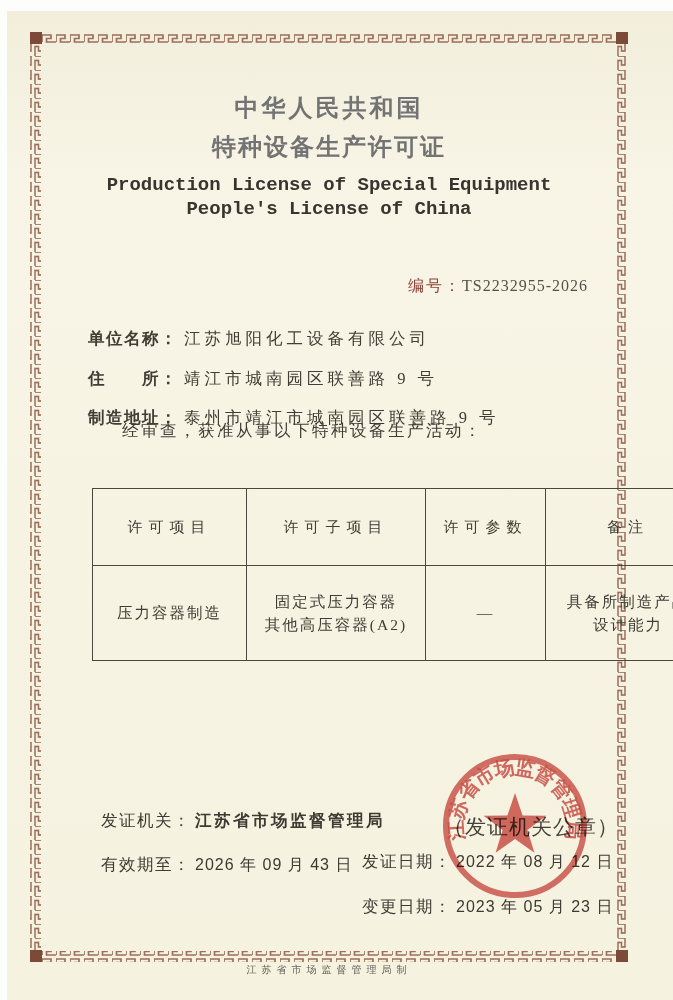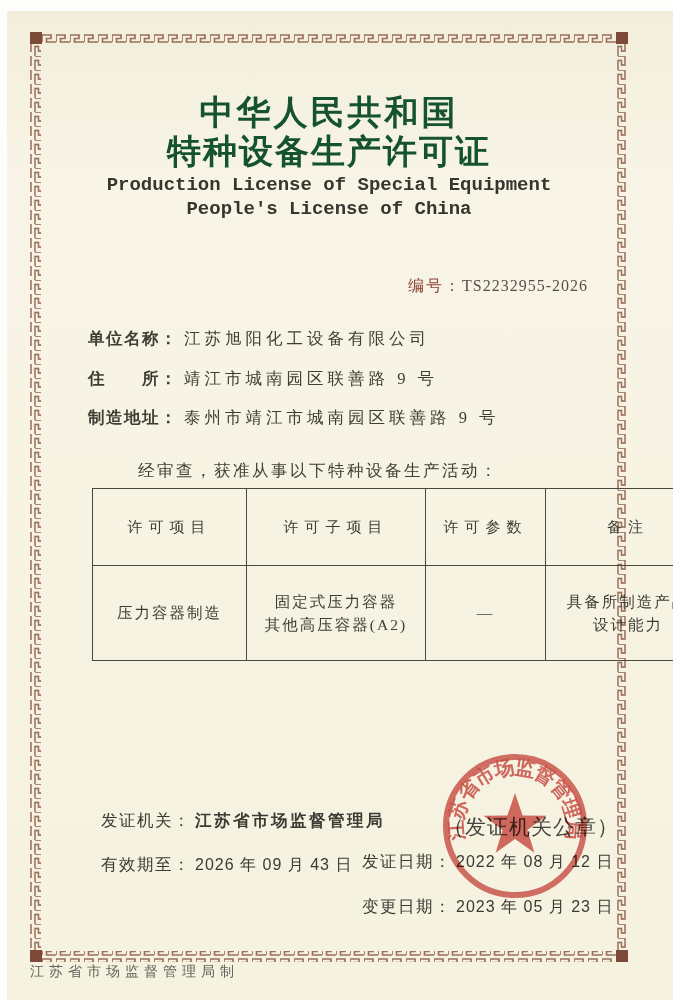--- a/index.html
+++ b/index.html
@@ -9,42 +9,42 @@
     font-family:"Liberation Serif","DejaVu Serif",serif;
   }
   .paper{
     position:absolute;left:7px;top:11px;right:0;bottom:0;
     background:linear-gradient(180deg,#f2eedb 0%,#f8f5e7 18%,#f6f3e2 60%,#f5f2e0 100%);
   }
   .frame-svg{position:absolute;left:0;top:0;}
   
   .title-cn{
     position:absolute;left:30px;width:598px;text-align:center;
-    color:#14532d;font-weight:700;font-size:34px;letter-spacing:3px;line-height:1;
+    color:#737373;font-weight:700;font-size:24px;letter-spacing:3px;line-height:1;
   }
   .t1{top:96px;}
   .t2{top:135px;letter-spacing:2px;}
   .title-en{
     position:absolute;left:30px;width:598px;text-align:center;
     color:#37352e;font-weight:700;font-size:19px;line-height:1;font-family:Liberation Mono, monospace;
   }
   .e1{top:176px;}
   .e2{top:200px;}
   
   .license-no{position:absolute;left:408px;top:276px;font-size:16px;white-space:nowrap;}
   .license-no .lbl{color:#8c4136;letter-spacing:2px;}
   .license-no .val{color:#56504a;font-family:"Liberation Serif",serif;letter-spacing:1px;}
   
   .field{position:absolute;left:88px;font-size:16.5px;color:#403d35;white-space:nowrap;}
   .field .lbl{letter-spacing:1.5px;font-weight:bold;}
   .field .val{letter-spacing:4px;margin-left:6px;}
   .f-company{top:328px;}
   .f-address{top:368px;}
   .f-mfg{top:407px;}
-  .f-approval{top:460px;left:122px;letter-spacing:2.5px;margin-left:16px;}
+  .f-approval{top:420px;left:122px;letter-spacing:2.5px;}
   
   .lic-table{
     position:absolute;left:92px;top:488px;width:486px;
     border-collapse:collapse;table-layout:fixed;
     color:#3e3c34;
   }
   .lic-table td,.lic-table th{
     border:1.6px solid #4a473f;text-align:center;vertical-align:middle;
     font-weight:400;padding:16px;
   }
@@ -63,22 +63,22 @@
   .f-change{left:362px;top:896px;}
   .seal-note{
     position:absolute;left:443px;top:813px;font-size:21px;color:#45433b;
     letter-spacing:1px;white-space:nowrap;
   }
   .seal{
     position:absolute;left:441px;top:752px;width:148px;height:148px;
     mix-blend-mode:multiply;opacity:0.92;
   }
   .printed-by{
-    position:absolute;left:30px;top:963px;width:598px;text-align:left;
-    font-size:14px;color:#64625a;letter-spacing:5px;
+    position:absolute;left:30px;top:963px;width:598px;text-align:center;
+    font-size:10px;color:#64625a;letter-spacing:5px;
   }
 </style>
 </head>
 <body>
 
 <div class="paper"></div>
 
 <svg class="frame-svg" width="673" height="1000" viewBox="0 0 673 1000">
   <defs>
     <pattern id="meanderH" width="14" height="11" patternUnits="userSpaceOnUse">

